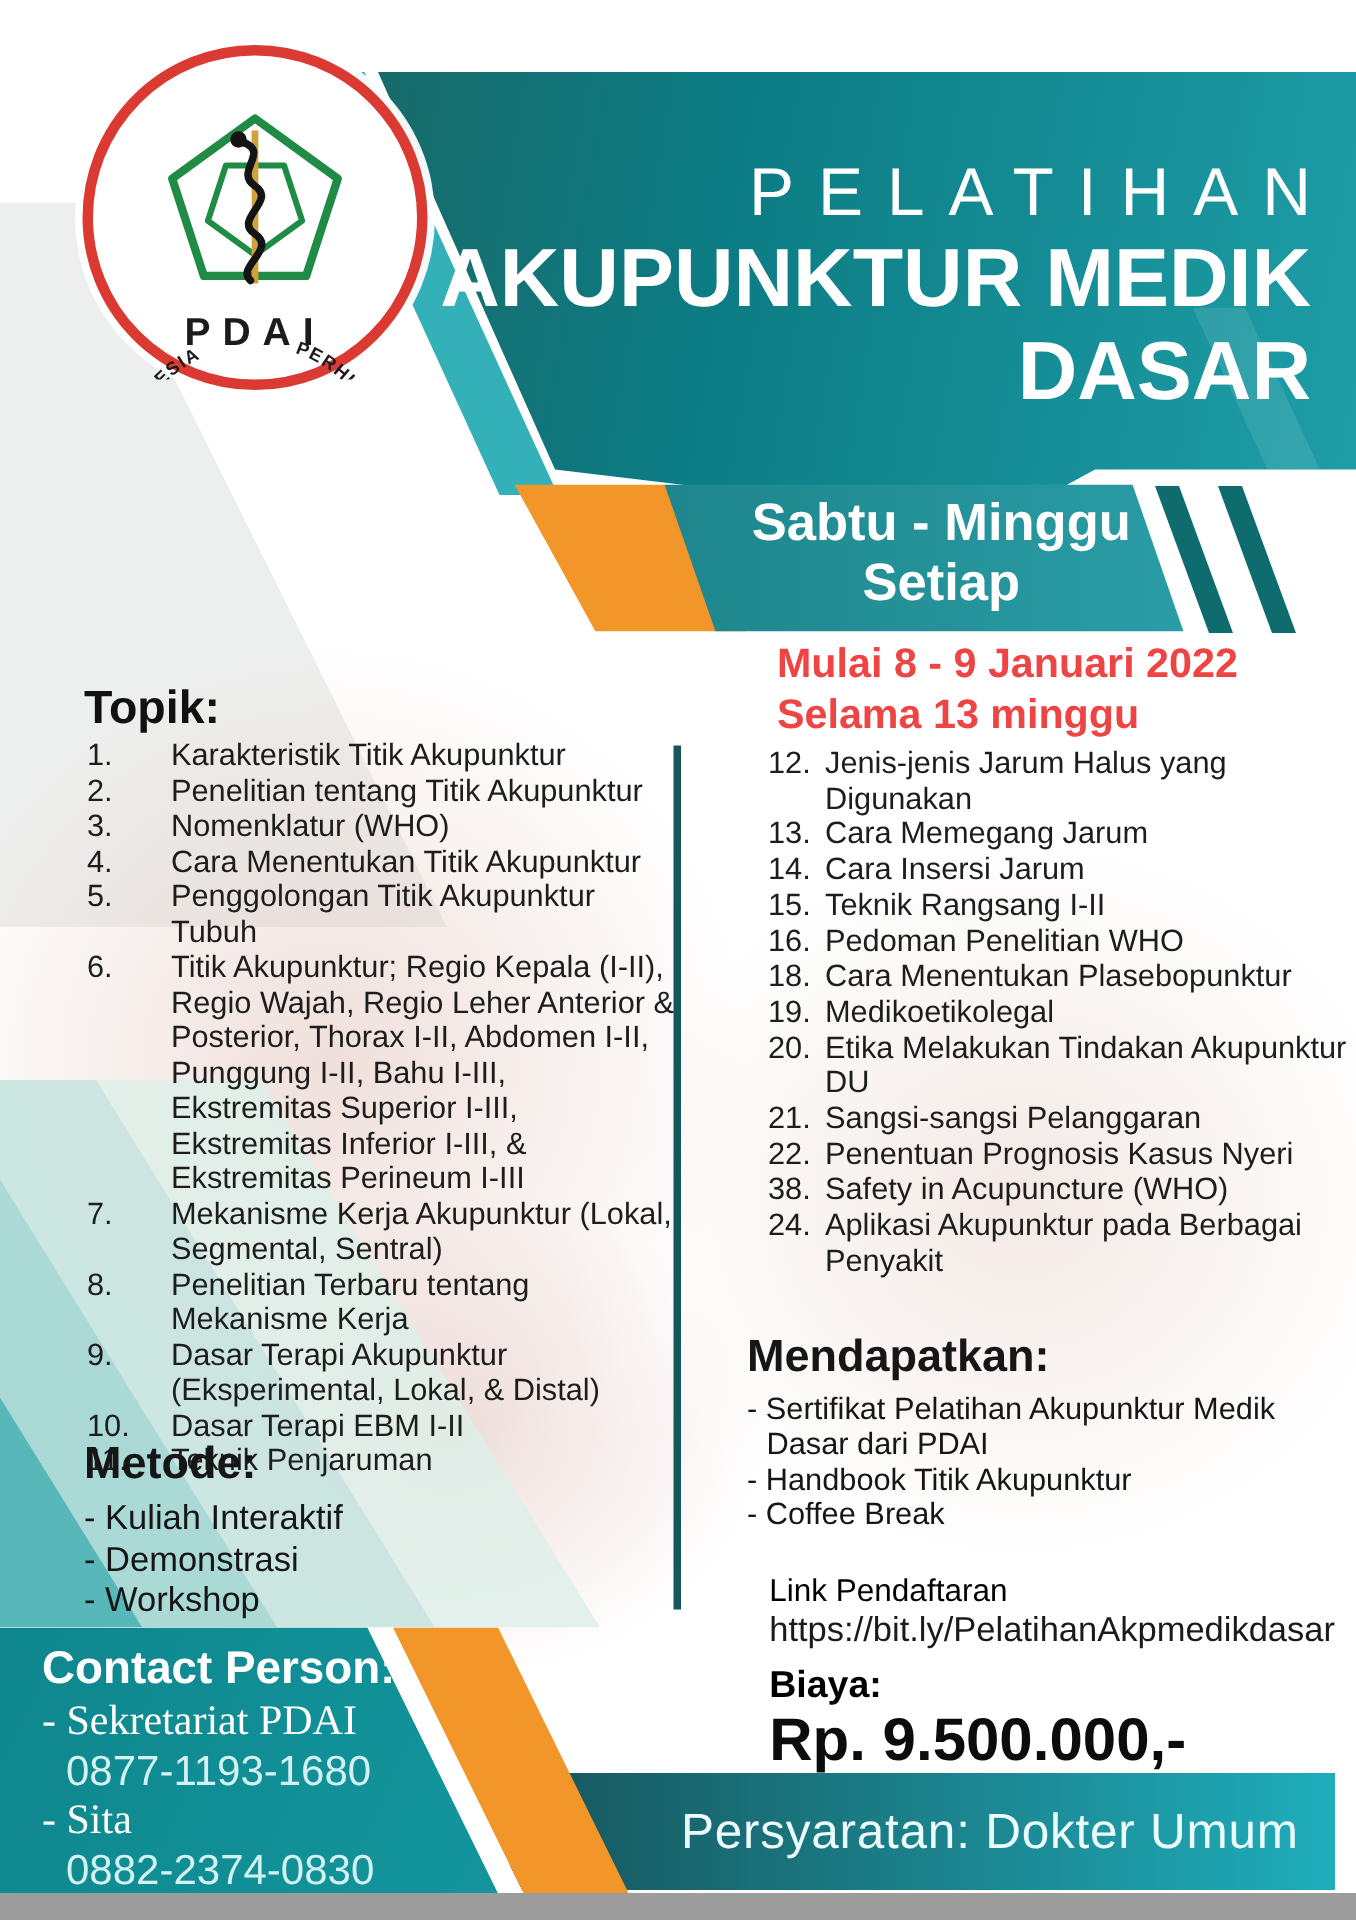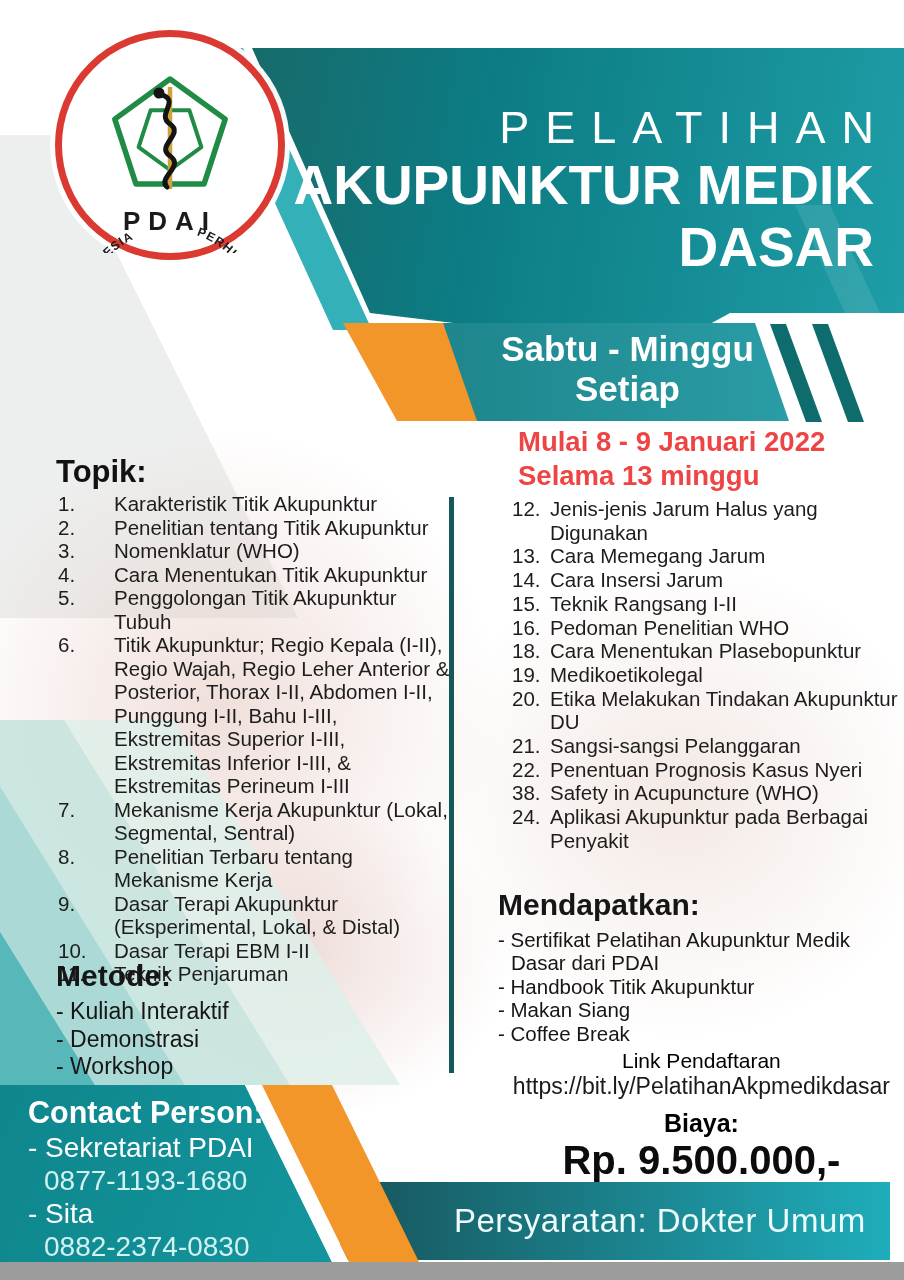--- a/index.html
+++ b/index.html
@@ -74,29 +74,29 @@
   .metode .mi{font-size:23px;line-height:27.5px;}
 
   .banner-text{left:455px;top:329px;width:345px;text-align:center;color:#fff;font-weight:700;
     font-size:35px;line-height:39.5px;}
   .schedule{left:518px;top:425px;color:#ef4444;font-weight:700;font-size:27.5px;line-height:33.5px;}
 
   .benefits{left:498px;top:888px;color:#161616;}
   .benefits .bh{font-size:30px;font-weight:700;line-height:34px;margin-bottom:6px;}
   .benefits .bi{font-size:20.5px;line-height:23.4px;padding-left:13px;text-indent:-13px;width:390px;}
 
-  .regfee{right:14px;top:1048px;text-align:center;color:#000;}
+  .regfee{right:14px;top:1048px;text-align:left;color:#000;}
   .reg-label{font-size:21px;line-height:25px;}
   .reg-url{font-size:23px;line-height:27px;color:#1a1a1a;}
   .fee-label{font-size:25px;font-weight:700;line-height:30px;margin-top:8px;}
   .fee-amount{font-size:40px;font-weight:700;line-height:44px;color:#0c0c0c;}
 
   .contact-txt{left:28px;top:1094px;color:#ffffff;}
   .contact-txt .ch{font-size:30.5px;font-weight:700;line-height:37px;}
-  .contact-txt .cn{font-size:28px;line-height:33px;}
+  .contact-txt .cn{font-size:28px;line-height:33px;font-family:Liberation Serif, serif;}
   .contact-txt .cp{font-size:28px;line-height:33px;padding-left:16px;color:#d2f1f1;}
 </style>
 </head>
 <body>
 
 <div class="poster">
 
   <div class="layer gray-corner"></div>
   <div class="blob blob1"></div>
   <div class="blob blob2"></div>
@@ -293,21 +293,20 @@
         <span class="txt">Aplikasi Akupunktur pada Berbagai Penyakit</span>
       </div>
     </div>
 
   <div class="abs benefits">
     <div class="bh">Mendapatkan:</div>
     <div>
 
     <div class="bi">- Sertifikat Pelatihan Akupunktur Medik Dasar dari PDAI</div>
         <div class="bi">- Handbook Titik Akupunktur</div>
-        <div class="bi">- Makan Siang</div>
         <div class="bi">- Coffee Break</div>
       </div>
   </div>
 
   <div class="abs regfee">
     <div class="reg-label">Link Pendaftaran</div>
     <div class="reg-url">https://bit.ly/PelatihanAkpmedikdasar</div>
     <div class="fee-label">Biaya:</div>
     <div class="fee-amount">Rp. 9.500.000,-</div>
   </div>

